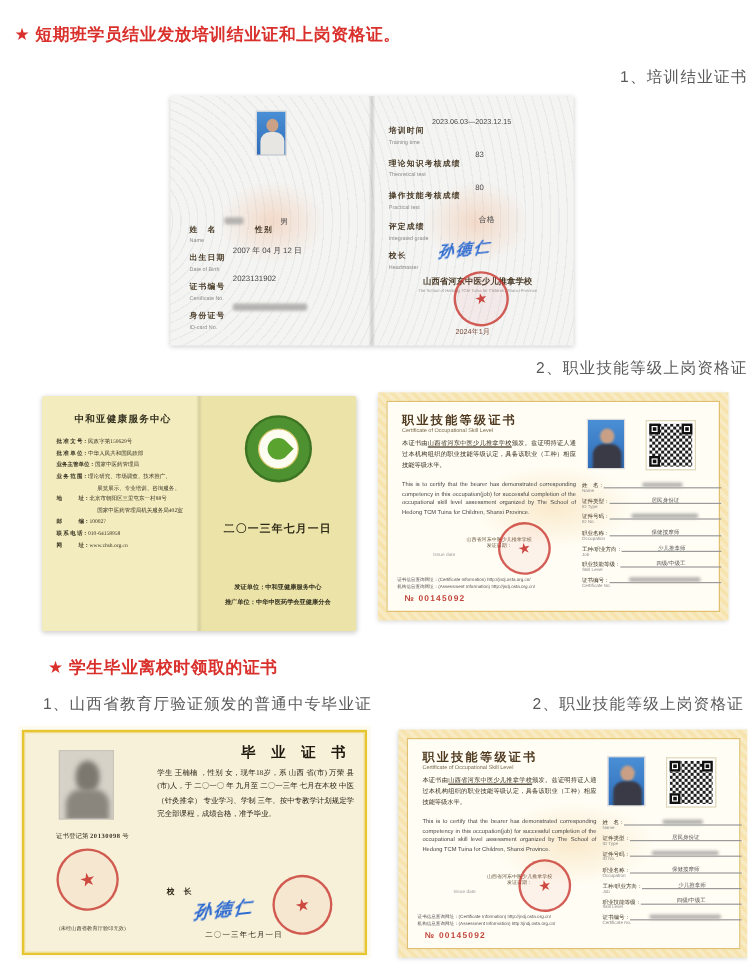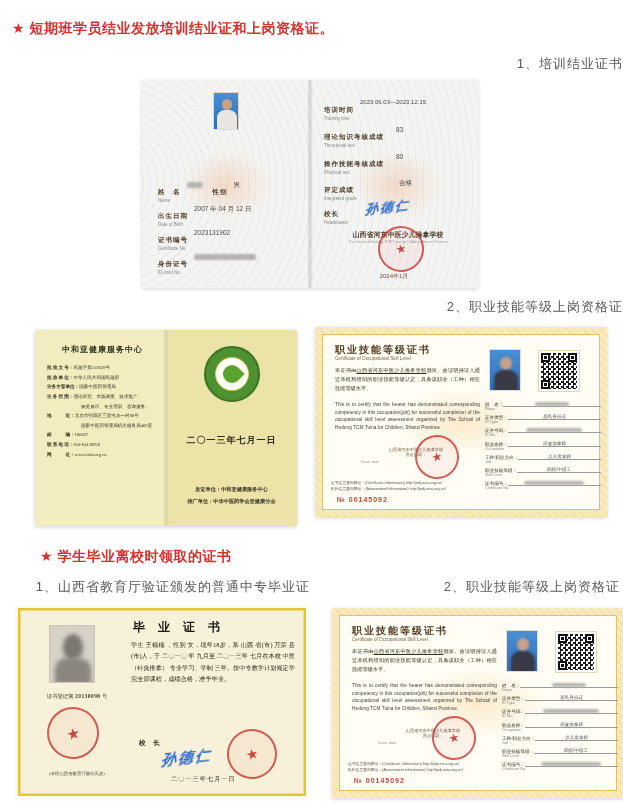--- a/index.html
+++ b/index.html
@@ -92,21 +92,21 @@
   
   .diploma { position:absolute; left:18px; top:608px; width:288px; height:188px;
     background:#f8f1da; border:2px solid #e7c52e; outline:3px solid #fdfaf0; box-shadow:0 1px 4px rgba(0,0,0,.15); }
   .dip-inner { position:relative; width:100%; height:100%; border:1px solid #eedc8a; padding:8px; }
   .bwphoto { position:absolute; left:28px; top:14px; width:46px; height:58px; background:#d6d2c8; border:1px solid #c9c4b8; overflow:hidden; }
   .bwphoto .head { position:absolute; left:13px; top:8px; width:20px; height:26px; border-radius:50% 50% 45% 45%; background:#7c7870; filter:blur(2px); }
   .bwphoto .torso { position:absolute; left:5px; top:32px; width:36px; height:26px; border-radius:12px 12px 0 0; background:#8a867e; filter:blur(2px); }
   .dip-reg { position:absolute; left:10px; top:82px; width:92px; text-align:center; font-size:5.4px; color:#3a3424; font-family:"Liberation Serif","DejaVu Serif",serif; white-space:nowrap; }
   .dip-reg b { letter-spacing:.5px; }
   .dip-caption { position:absolute; left:2px; top:160px; width:108px; text-align:center; font-size:4.4px; color:#4a4434; white-space:nowrap; font-family:"Liberation Serif","DejaVu Serif",serif; }
-  .dip-title { position:absolute; left:112px; top:8px; width:160px; text-align:left; font-size:12px; font-weight:bold; letter-spacing:5px; color:#1e1a10; font-family:"Liberation Serif","DejaVu Serif",serif; }
+  .dip-title { position:absolute; left:112px; top:8px; width:160px; text-align:right; font-size:12px; font-weight:bold; letter-spacing:5px; color:#1e1a10; font-family:"Liberation Serif","DejaVu Serif",serif; }
   .dip-body { position:absolute; left:110px; top:28px; width:164px; font-size:6.2px; line-height:1.85; color:#2a2416; text-align:justify; font-family:"Liberation Serif","DejaVu Serif",serif; }
   .dip-head { position:absolute; left:118px; top:128px; font-size:6.5px; font-weight:bold; color:#2a2416; letter-spacing:3px; font-family:"Liberation Serif","DejaVu Serif",serif; }
   .dip-sig { position:absolute; left:140px; top:138px; }
   .dip-date { position:absolute; left:150px; top:164px; font-size:6.2px; color:#2a2416; letter-spacing:1px; font-family:"Liberation Serif","DejaVu Serif",serif; }
 </style>
 </head>
 <body>
 
 <div class="page">
 

